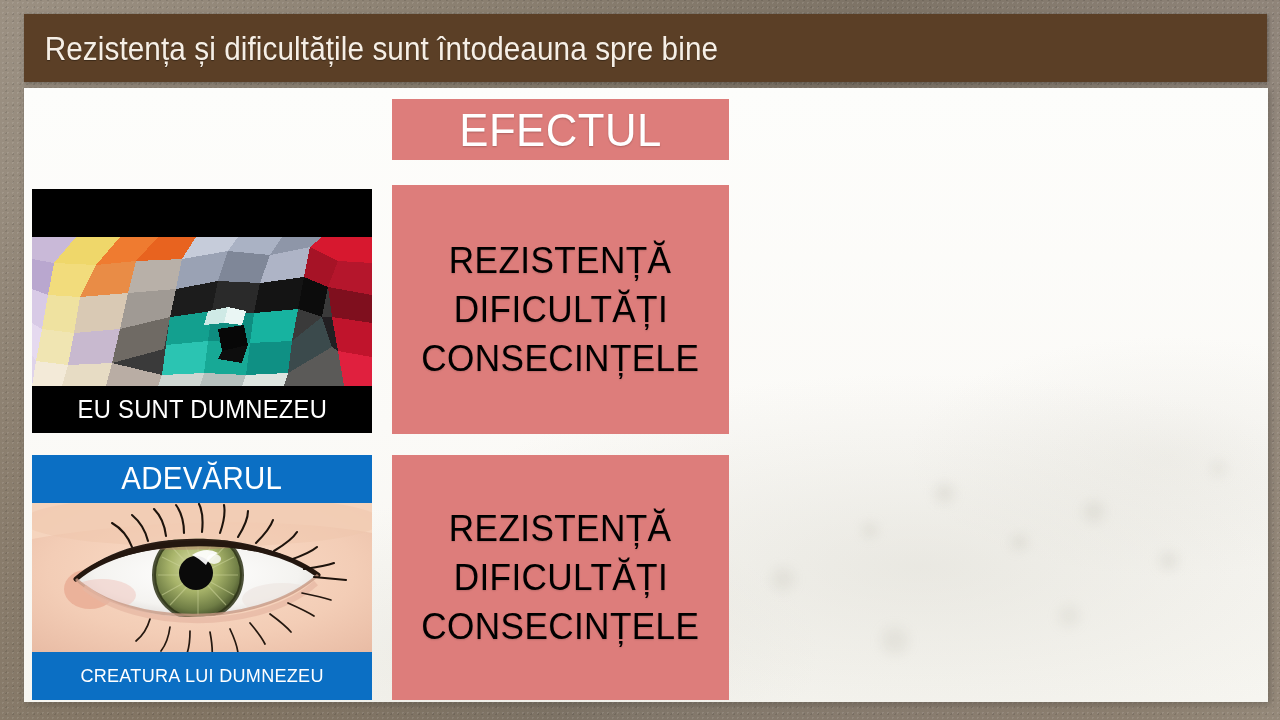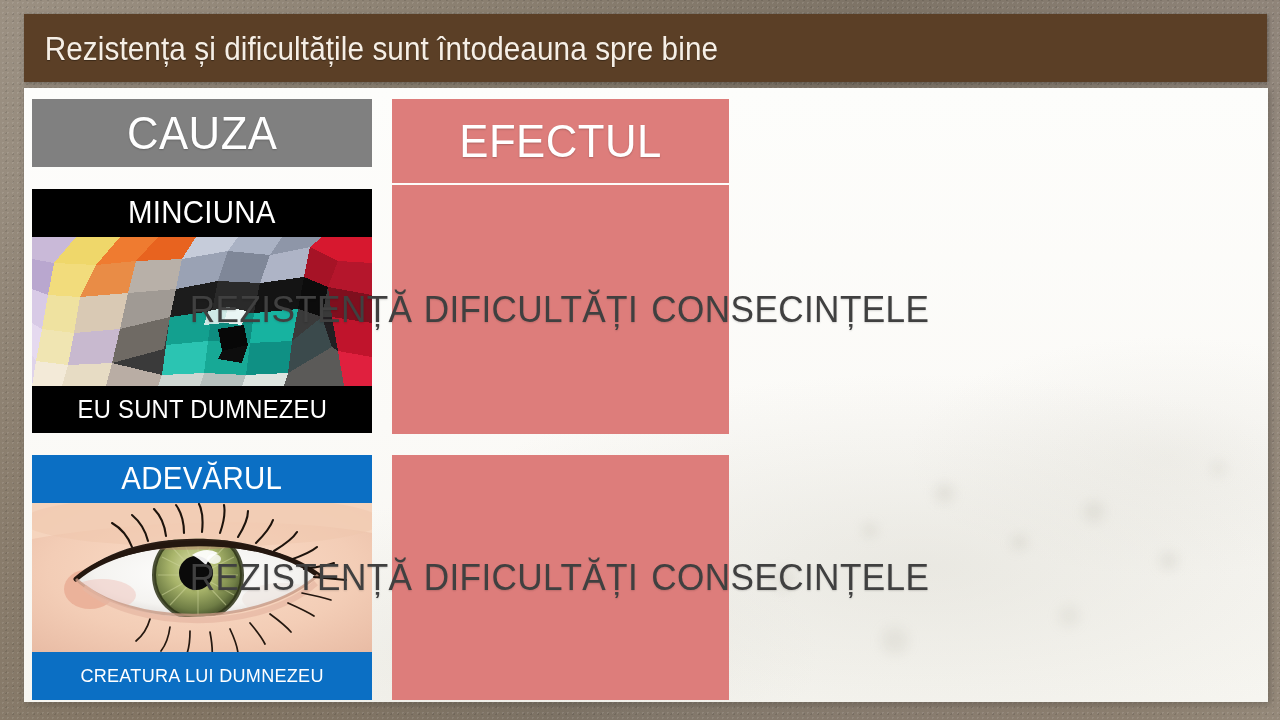--- a/index.html
+++ b/index.html
@@ -83,21 +83,21 @@
     font-weight:400;
     letter-spacing:.5px;
     text-shadow:0 1px 2px rgba(0,0,0,.22);
   }
 
   
   #cauza-header{
     left:32px;top:99px;width:340px;height:68px;background:#808080;font-size:46px;
   }
   #efectul-header{
-    left:392px;top:99px;width:337px;height:84px;background:#dd7d7b;font-size:46px;
+    left:392px;top:99px;width:337px;height:61px;background:#dd7d7b;font-size:46px;
   }
   #cauza-header span, #efectul-header span{transform:scaleX(.95);display:inline-block;}
 
   
   #card-lie{left:32px;top:189px;width:340px;height:244px;background:#000;overflow:hidden;}
   .caption{
     position:absolute;left:0;width:100%;background:#000;color:#fff;
     display:flex;align-items:center;justify-content:center;
     font-family:"Liberation Sans","DejaVu Sans",sans-serif;
     letter-spacing:.3px;
@@ -118,22 +118,22 @@
     display:flex;align-items:center;justify-content:center;
     font-family:"Liberation Sans","DejaVu Sans",sans-serif;letter-spacing:.3px;
   }
   #truth-top-caption{top:0;height:48px;font-size:31px;justify-content:center;}
   #truth-bottom-caption{bottom:0;height:48px;font-size:19px;}
   #truth-top-caption span,#truth-bottom-caption span{transform:scaleX(.95);display:inline-block;}
   #photo-eye{position:absolute;left:0;top:48px;width:340px;height:149px;overflow:hidden;background:#f2cdba;}
 
   
   .effect{
-    background:#dd7d7b;color:#404040;
-    display:flex;flex-direction:row;align-items:center;justify-content:center;
+    background:#dd7d7b;color:#000000;
+    display:flex;flex-direction:column;align-items:center;justify-content:center;
     font-family:"Liberation Sans","DejaVu Sans",sans-serif;
     font-size:37px;line-height:1.33;letter-spacing:.4px;
     text-shadow:0 1px 2px rgba(0,0,0,.15);
   }
   .effect div{transform:scaleX(.95);}
   #effect-1{left:392px;top:185px;width:337px;height:249px;}
   #effect-2{left:392px;top:455px;width:337px;height:245px;}
 
   
   #clipbox{position:absolute;left:0;top:0;width:1280px;height:702px;overflow:hidden;}
@@ -144,23 +144,20 @@
 <div id="slide">
 
   <div id="canvas"></div>
 
   <div id="clipbox">
 
     <div id="titlebar">
       <div id="title">Rezistența și dificultățile sunt întodeauna spre bine</div>
     </div>
 
-    <div class="box hdr" id="cauza-header">
-      <span>CAUZA</span>
-    </div>
     <div class="box hdr" id="efectul-header">
       <span>EFECTUL</span>
     </div>
 
     <div class="box" id="card-lie">
 
       <div id="poly-eye">
         <svg width="340" height="149" viewBox="0 0 340 149" preserveAspectRatio="none">
           <defs>
             <clipPath id="pclip">
@@ -226,23 +223,20 @@
 
             <polygon points="130,138 172,136 168,149 126,149" fill="#cfd6d2"></polygon>
             <polygon points="172,136 214,138 210,149 168,149" fill="#b6c0bd"></polygon>
             <polygon points="214,138 256,136 252,149 210,149" fill="#dde4e0"></polygon>
             <polygon points="256,136 300,110 306,114 312,149 252,149" fill="#5b5a58"></polygon>
             <polygon points="74,149 126,149 130,138 80,126" fill="#b9ada4"></polygon>
           </g>
         </svg>
       </div>
 
-      <div class="caption" id="lie-top-caption">
-        <span>MINCIUNA</span>
-      </div>
       <div class="caption" id="lie-bottom-caption">
         <span>EU SUNT DUMNEZEU</span>
       </div>
     </div>
 
     <div class="box effect" id="effect-1">
       <div>REZISTENȚĂ</div>
       <div>DIFICULTĂȚI</div>
       <div>CONSECINȚELE</div>
     </div>

